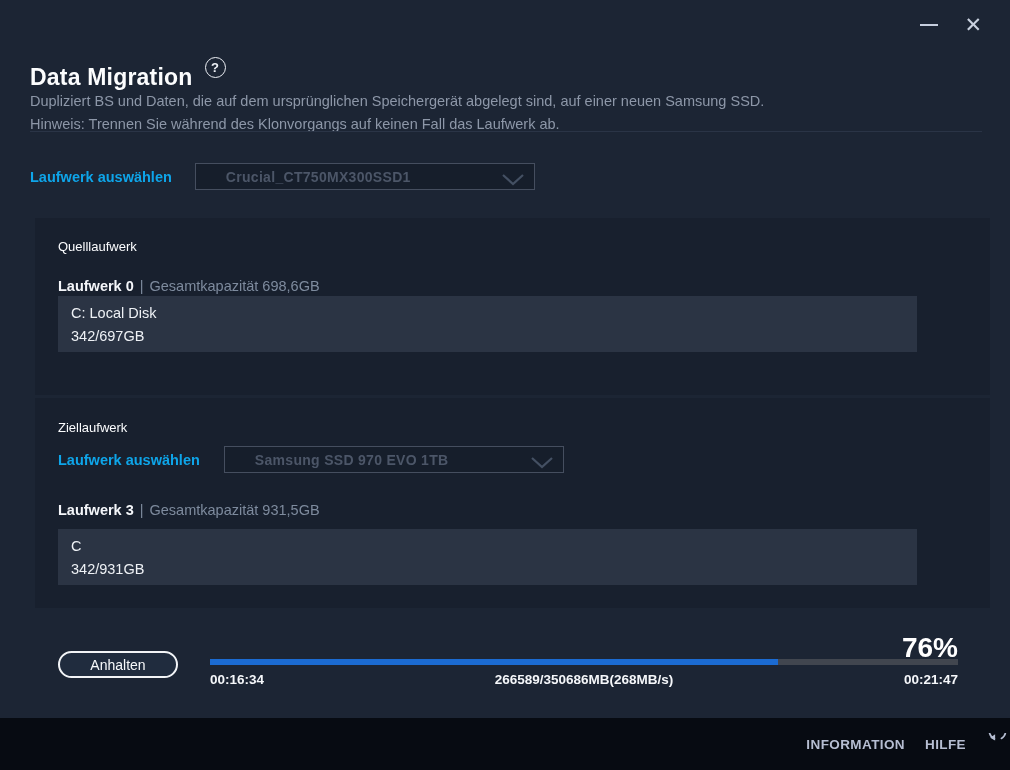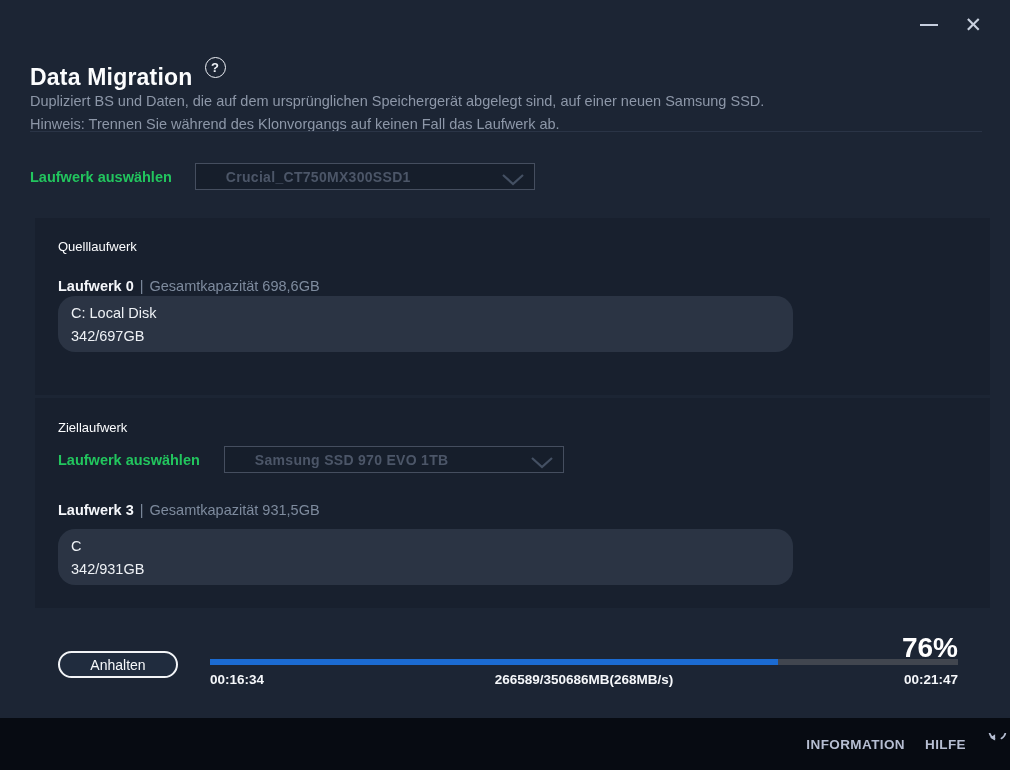--- a/index.html
+++ b/index.html
@@ -22,40 +22,40 @@
   .help-icon {
     width:21px; height:21px; border:1.6px solid #eef1f6; border-radius:50%;
     display:flex; align-items:center; justify-content:center;
     font-size:13px; font-weight:bold; color:#eef1f6; cursor:pointer;
   }
   .desc { position:absolute; left:30px; top:90px; font-size:14.5px; line-height:23px; color:#8d97a8; }
   .divider { position:absolute; left:30px; right:28px; top:131px; height:1px; background:#2a3446; }
 
   
   .select-row { position:absolute; display:flex; align-items:center; }
-  .select-label { font-size:14.5px; font-weight:bold; color:#22c55e; }
+  .select-label { font-size:14.5px; font-weight:bold; color:#0ea5e9; }
   .dropdown {
     width:340px; height:27px; border:1px solid #454e5f; background:#161e2b;
     display:flex; align-items:center; position:relative; cursor:default;
   }
   .dropdown .dd-value { margin-left:30px; font-size:14px; font-weight:bold; color:#4c5668; letter-spacing:0.3px; }
   .dropdown .chev { position:absolute; right:10px; top:8px; }
 
   
   .panel { position:absolute; left:35px; width:955px; background:#18202e; }
   #source-panel { top:218px; height:177px; }
   #target-panel { top:398px; height:210px; }
   .section-title { position:absolute; left:23px; font-size:13px; font-weight:normal; color:#fbfcfe; }
   .drive-meta { position:absolute; left:23px; font-size:14.5px; }
   .drive-meta .dn { font-weight:bold; color:#f4f6fa; }
   .drive-meta .sep { color:#7e8b9e; margin:0 6px; }
   .drive-meta .cap { color:#7e8b9e;text-align:right; }
   .drive-bar {
-    position:absolute; left:23px; width:735px; height:56px; background:#2b3444;
-    padding:7px 0 0 13px; cursor:pointer;border-radius:17px;
+    position:absolute; left:23px; width:859px; height:56px; background:#2b3444;
+    padding:7px 0 0 13px; cursor:pointer;
   }
   .drive-bar .p-name { font-size:14.5px; color:#eef1f5; line-height:21px; }
   .drive-bar .p-usage { font-size:14.5px; color:#eef1f5; line-height:24px; }
 
   
   .percent { position:absolute; right:52px; top:632px; font-size:28px; font-weight:bold; color:#ffffff; }
   .pause-btn {
     position:absolute; left:58px; top:651px; width:120px; height:27px;
     border:2px solid #f2f4f7; border-radius:14px; background:#202c3e;
     display:flex; align-items:center; justify-content:center;

